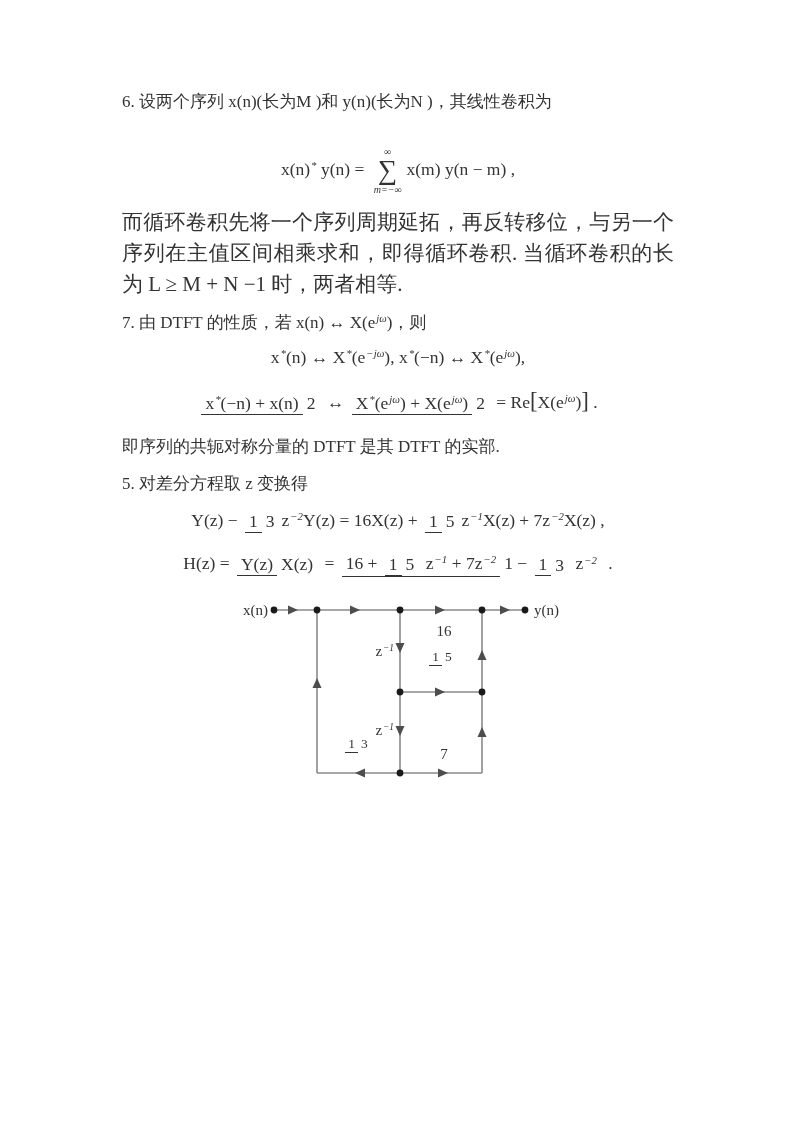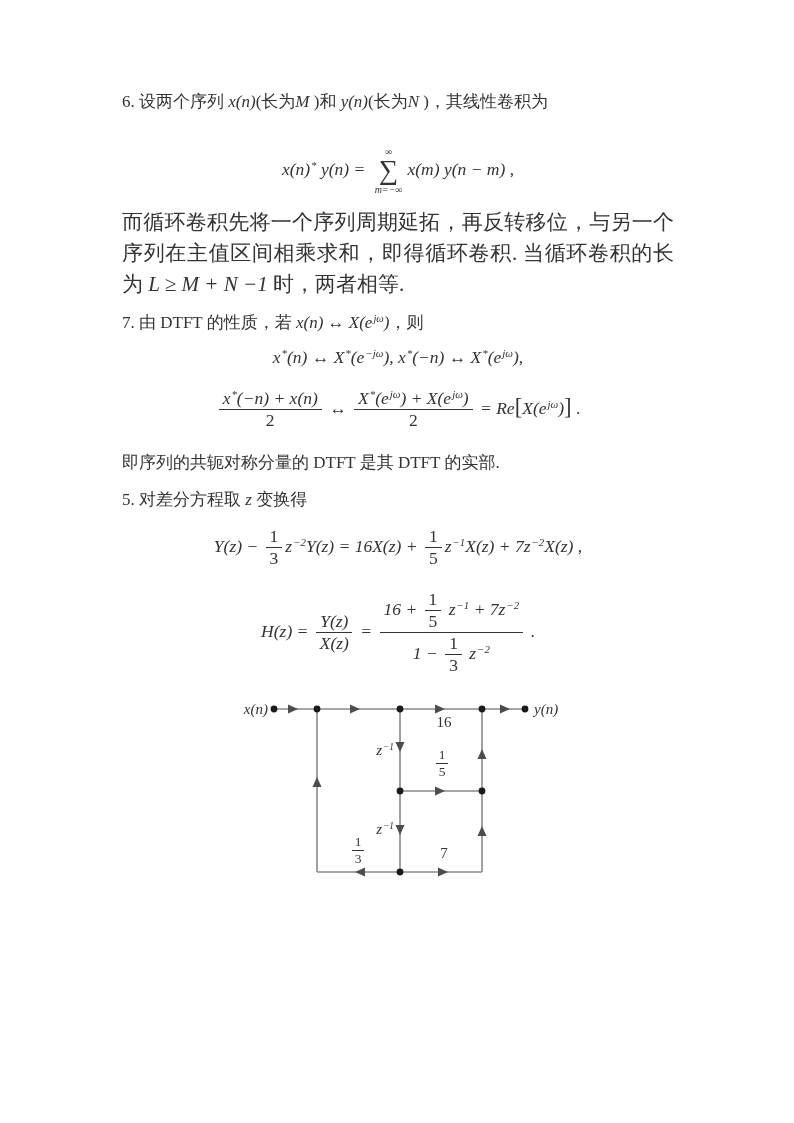--- a/index.html
+++ b/index.html
@@ -13,41 +13,41 @@
   .formula-block{text-align:center;font-size:17.5px;margin:0;color:#333333;}
   .fb-f6{margin-top:30px;}
   .fb-f7{margin-top:2px;padding:6px 0;}
   .fb-f7b{margin-top:6px;padding:8px 0;}
   .fb-f8{margin-top:2px;padding:10px 0;}
   .fb-f8b{margin-top:0;padding:10px 0;}
   .mt6{margin-top:9px;} .mt8{margin-top:8px;} .mt10{margin-top:10px;} .mt4{margin-top:4px;}
 
   
   .m-txt{font-style:normal;}
-  .m-mi{font-style:italic;}
+  .m-mi{}
   .m-sup{font-size:0.62em;font-style:italic;position:relative;top:-0.55em;margin-left:1px;}
   .m-big{font-size:1.3em;}
-  .m-frac{display:inline-flex;flex-direction:column;align-items:center;vertical-align:middle;margin:0 3px;line-height:1.2;}
+  .m-frac{display:inline-flex;align-items:center;vertical-align:middle;margin:0 3px;line-height:1.2;}
   .m-num{display:block;border-bottom:1.2px solid currentColor;padding:0 4px;}
   .m-den{display:block;padding:0 4px;}
   .m-sum{display:inline-flex;flex-direction:column;align-items:center;vertical-align:middle;margin:0 5px;line-height:1;}
   .m-sum-top{font-size:10px;line-height:1.1;}
   .m-sum-sym{font-size:27px;line-height:1;}
   .m-sum-bot{font-size:10px;font-style:italic;line-height:1.1;}
 
   
   .diagram{position:relative;width:794px;height:205px;margin:8px 0 0 -122px;}
   .diagram-inner{position:absolute;left:230px;top:0;width:360px;height:205px;}
   .diagram-inner svg{position:absolute;left:0;top:0;}
   .dlabel{position:absolute;font-size:15px;color:#333333;font-family:"Liberation Serif",serif;line-height:1.1;}
   .dlabel .m-frac{font-size:13.5px;margin:0;}
   .dlabel .m-num,.dlabel .m-den{padding:0 3px;}
   .lbl-xn{left:0;top:7px;width:38px;text-align:right;}
   .lbl-yn{left:304px;top:7px;width:50px;text-align:left;}
-  .lbl-16{left:200px;top:20px;width:28px;text-align:center;}
+  .lbl-16{left:200px;top:28px;width:28px;text-align:center;}
   .lbl-delay1{left:126px;top:48px;width:38px;text-align:right;}
   .lbl-b1{left:197px;top:53px;width:30px;text-align:center;}
   .lbl-delay2{left:128px;top:127px;width:36px;text-align:right;}
   .lbl-a2{left:113px;top:140px;width:30px;text-align:center;}
   .lbl-7{left:200px;top:151px;width:28px;text-align:center;}
 </style>
 </head>
 <body>
 
 <div class="page">

